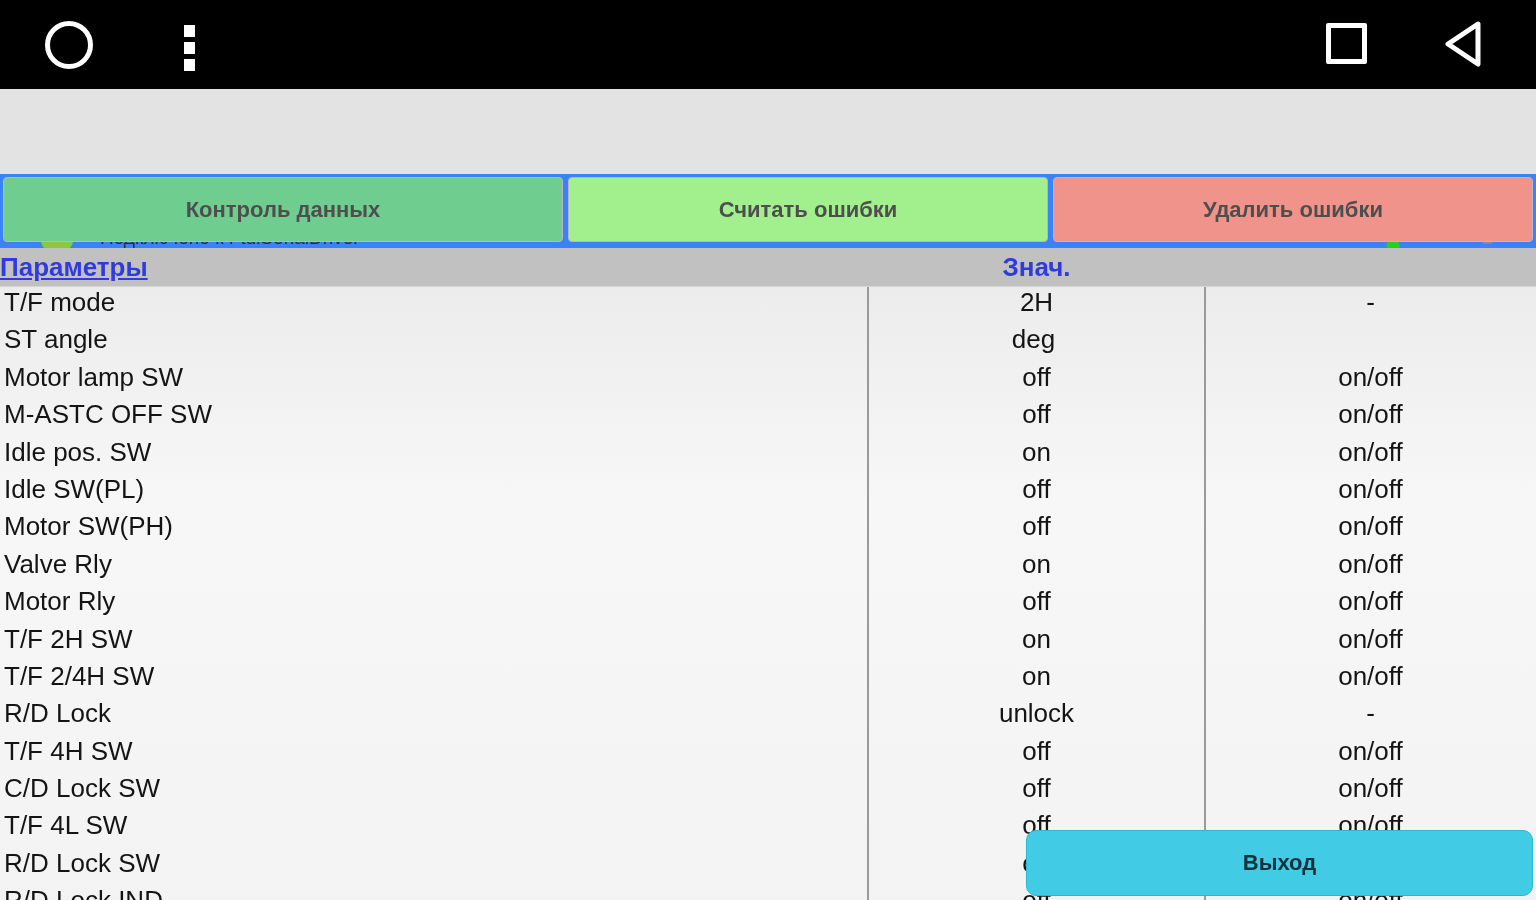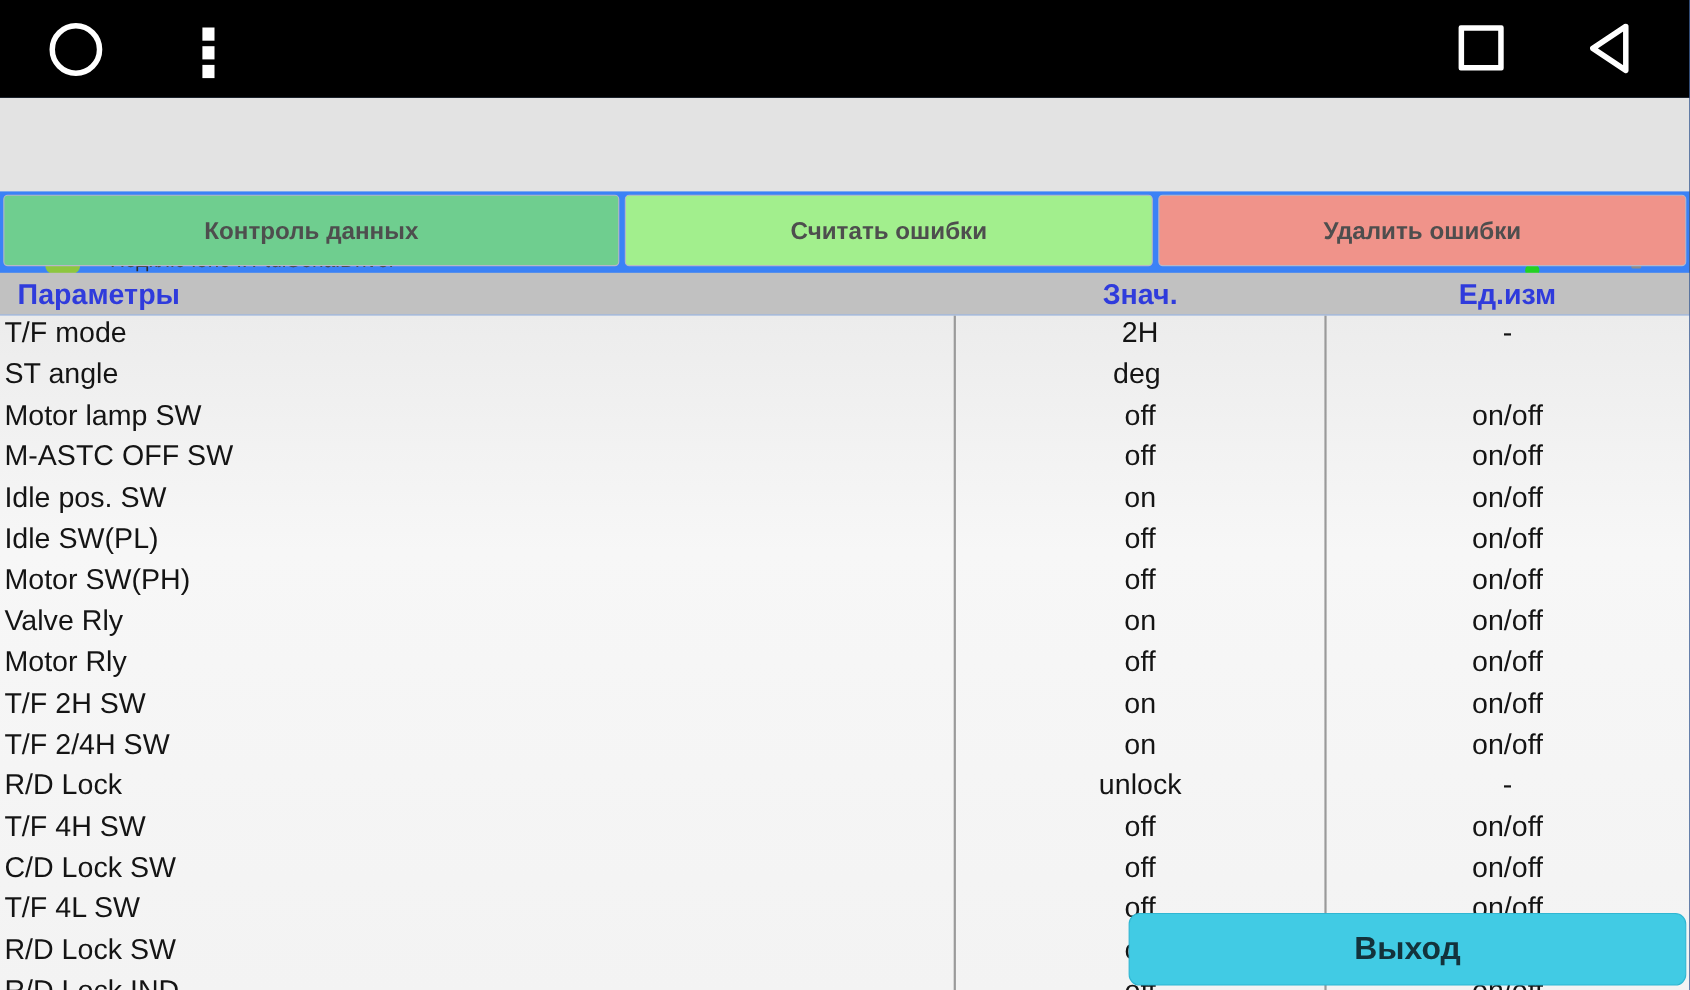--- a/index.html
+++ b/index.html
@@ -29,38 +29,38 @@
   
   .tbtn{position:absolute;top:177px;height:65px;border:1px solid #b7b7c8;border-radius:4px;
     box-sizing:border-box;display:flex;align-items:center;justify-content:center;
     font-size:22px;color:#4e4e4e;font-weight:600;cursor:pointer;}
   .tbtn1{left:3px;width:560px;}
   .tbtn2{left:568px;width:480px;}
   .tbtn3{left:1053px;width:480px;}
   
   .thead{position:absolute;left:0;top:248px;width:1536px;height:38px;background:#c1c1c1;
     display:flex;align-items:center;font-weight:bold;font-size:26px;color:#2f3bdc;}
-  .thead .h-param{width:868px;padding-left:16px;box-sizing:border-box;}
+  .thead .h-param{width:868px;box-sizing:border-box;text-decoration:underline;}
   .thead .h-value{width:337px;text-align:center;}
   .thead .h-unit{width:331px;text-align:center;}
   .tbody{position:absolute;left:0;top:287px;width:1536px;height:613px;
     background:linear-gradient(180deg,#ececec 0%,#f7f7f7 35%,#f3f3f3 100%);}
   .trow{display:flex;height:37.4px;font-size:26px;color:#141414;}
   .c-param{width:868px;padding-left:4px;box-sizing:border-box;white-space:nowrap;overflow:hidden;}
   .c-value{width:337px;text-align:center;}
   .c-unit{width:331px;text-align:center;}
   .vline{position:absolute;top:287px;bottom:0;width:2px;background:#9a9a9a;z-index:1;}
   .vline1{left:867px;}
   .vline2{left:1204px;}
   .hline{position:absolute;left:0;top:286px;width:1536px;height:1px;background:#d6d6d6;}
   
   .exit-btn{position:absolute;left:1026px;top:830px;width:507px;height:66px;z-index:5;
     background:#41cbe4;border:1px solid #2fb6d2;border-radius:10px;box-sizing:border-box;
     display:flex;align-items:center;justify-content:center;
-    font-size:29px;font-weight:bold;color:#13323b;cursor:pointer;}
+    font-size:22px;font-weight:bold;color:#13323b;cursor:pointer;}
 </style>
 </head>
 <body>
 
 <div class="screen">
 
   <div class="sysbar">
     <div class="nav-circle"></div>
     <div class="nav-dots">
       <span></span>
@@ -113,21 +113,20 @@
   <div class="tbtn tbtn3" style="background-color: rgb(240, 147, 138);">
     <span>Удалить ошибки</span>
   </div>
   <div class="tbtn tbtn2" style="background-color: rgb(162, 239, 141);">
     <span>Считать ошибки</span>
   </div>
 
   <div class="thead">
     <div class="h-param">Параметры</div>
     <div class="h-value">Знач.</div>
-    <div class="h-unit">Ед.изм</div>
   </div>
   <div class="hline"></div>
 
   <div class="tbody">
     <div class="trow">
       <div class="c-param">T/F mode</div>
       <div class="c-value">2H</div>
       <div class="c-unit">-</div>
     </div>
 

